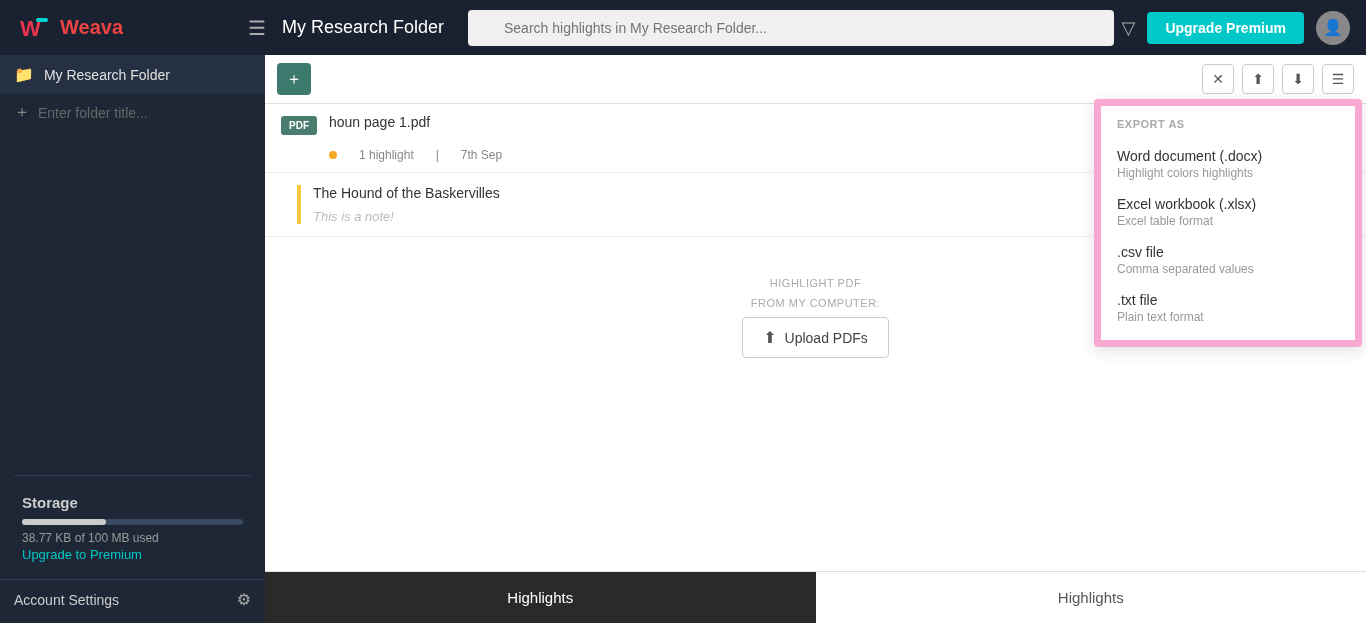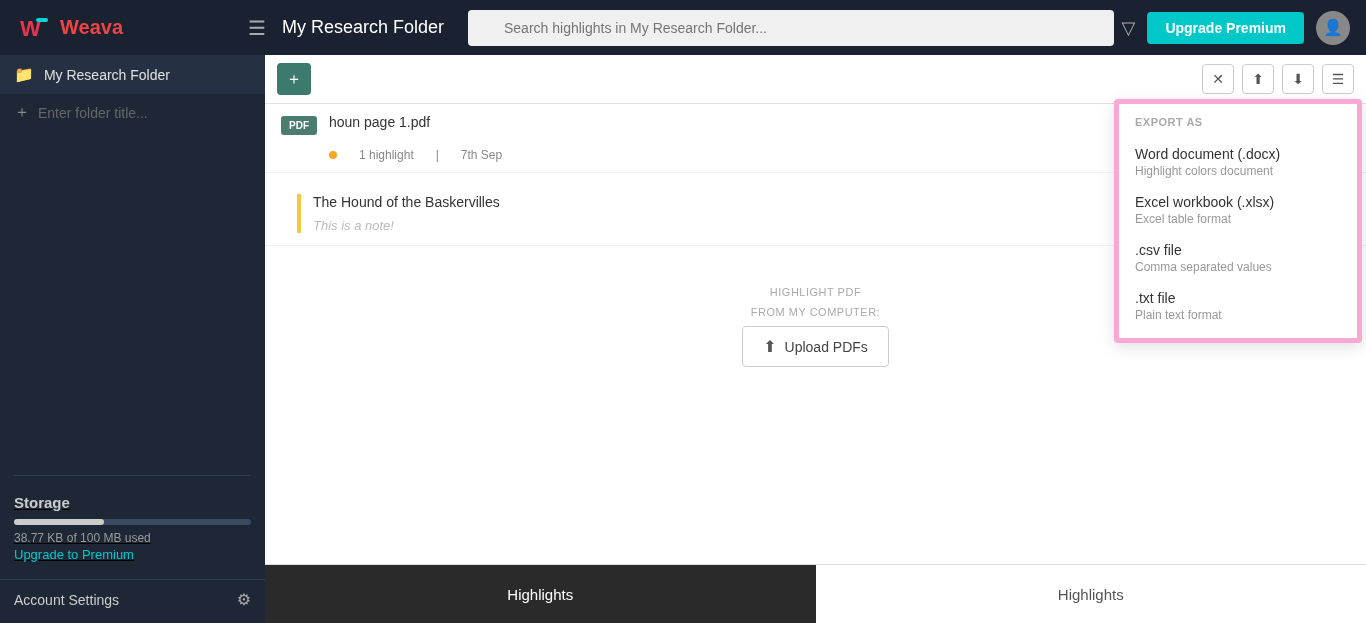--- a/index.html
+++ b/index.html
@@ -153,22 +153,21 @@
     }
     .add-folder-input::placeholder { color: #666; }
 
     .sidebar-spacer { flex: 1; }
     .sidebar-divider {
       border: none;
       border-top: 1px solid #2e3d52;
       margin: 8px 14px;
     }
     .storage-section {
-      padding: 10px 14px 16px;
-      text-decoration: underline;
+      padding: 10px 22px 16px;
     }
     .storage-label {
       color: #ccc;
       font-size: 15px;
       font-weight: 600;
       margin-bottom: 8px;
     }
     .storage-bar-bg {
       background: #3a4a60;
       border-radius: 4px;
@@ -307,21 +306,20 @@
     
     .highlight-block {
       margin: 0;
       padding: 12px 16px 12px 32px;
       background: white;
       border-bottom: 1px solid #f0f0f0;
     }
     .highlight-bar {
       border-left: 4px solid #f5c842;
       padding-left: 12px;
-      margin-top: 9px;
     }
     .highlight-title {
       font-size: 14px;
       color: #333;
       font-weight: 500;
       margin-bottom: 8px;
     }
     .highlight-note {
       font-size: 13px;
       color: #bbb;
@@ -364,21 +362,21 @@
       color: #444;
       white-space: nowrap;
     }
     .action-btn-icon {
       font-size: 16px;
       color: #555;
     }
 
     
     .bottom-tabs {
-      height: 59px;
+      height: 52px;
       display: flex;
       border-top: 1px solid #ddd;
       background: white;
       flex-shrink: 0;
     }
     .bottom-tab {
       flex: 1;
       display: flex;
       align-items: center;
       justify-content: center;
@@ -395,24 +393,24 @@
       background: white;
       color: #555;
     }
 
     
     .export-dropdown {
       position: absolute;
       top: 44px;
       right: 4px;
       background: white;
-      border: 5px solid #f9a8d4;
+      border: 7px solid #f9a8d4;
       border-radius: 4px;
       box-shadow: 0 4px 16px rgba(0,0,0,0.12);
-      width: 248px;
+      width: 268px;
       z-index: 100;
       padding: 12px 0 8px;
     }
     .export-header {
       font-size: 11px;
       color: #aaa;
       font-weight: 600;
       padding: 0 16px 10px;
       letter-spacing: 0.5px;
       text-transform: uppercase;
@@ -512,21 +510,21 @@
       </button>
       <button class="toolbar-icon-btn">
         <span>☰</span>
       </button>
 
       <div class="export-dropdown">
         <div class="export-header">EXPORT AS</div>
 
         <div class="export-item">
           <div class="export-item-title">Word document (.docx)</div>
-          <div class="export-item-sub">Highlight colors document</div>
+          <div class="export-item-sub">Highlight colors highlights</div>
         </div>
 
         <div class="export-item">
           <div class="export-item-title">Excel workbook (.xlsx)</div>
           <div class="export-item-sub">Excel table format</div>
         </div>
 
         <div class="export-item">
           <div class="export-item-title">.csv file</div>
           <div class="export-item-sub">Comma separated values</div>

